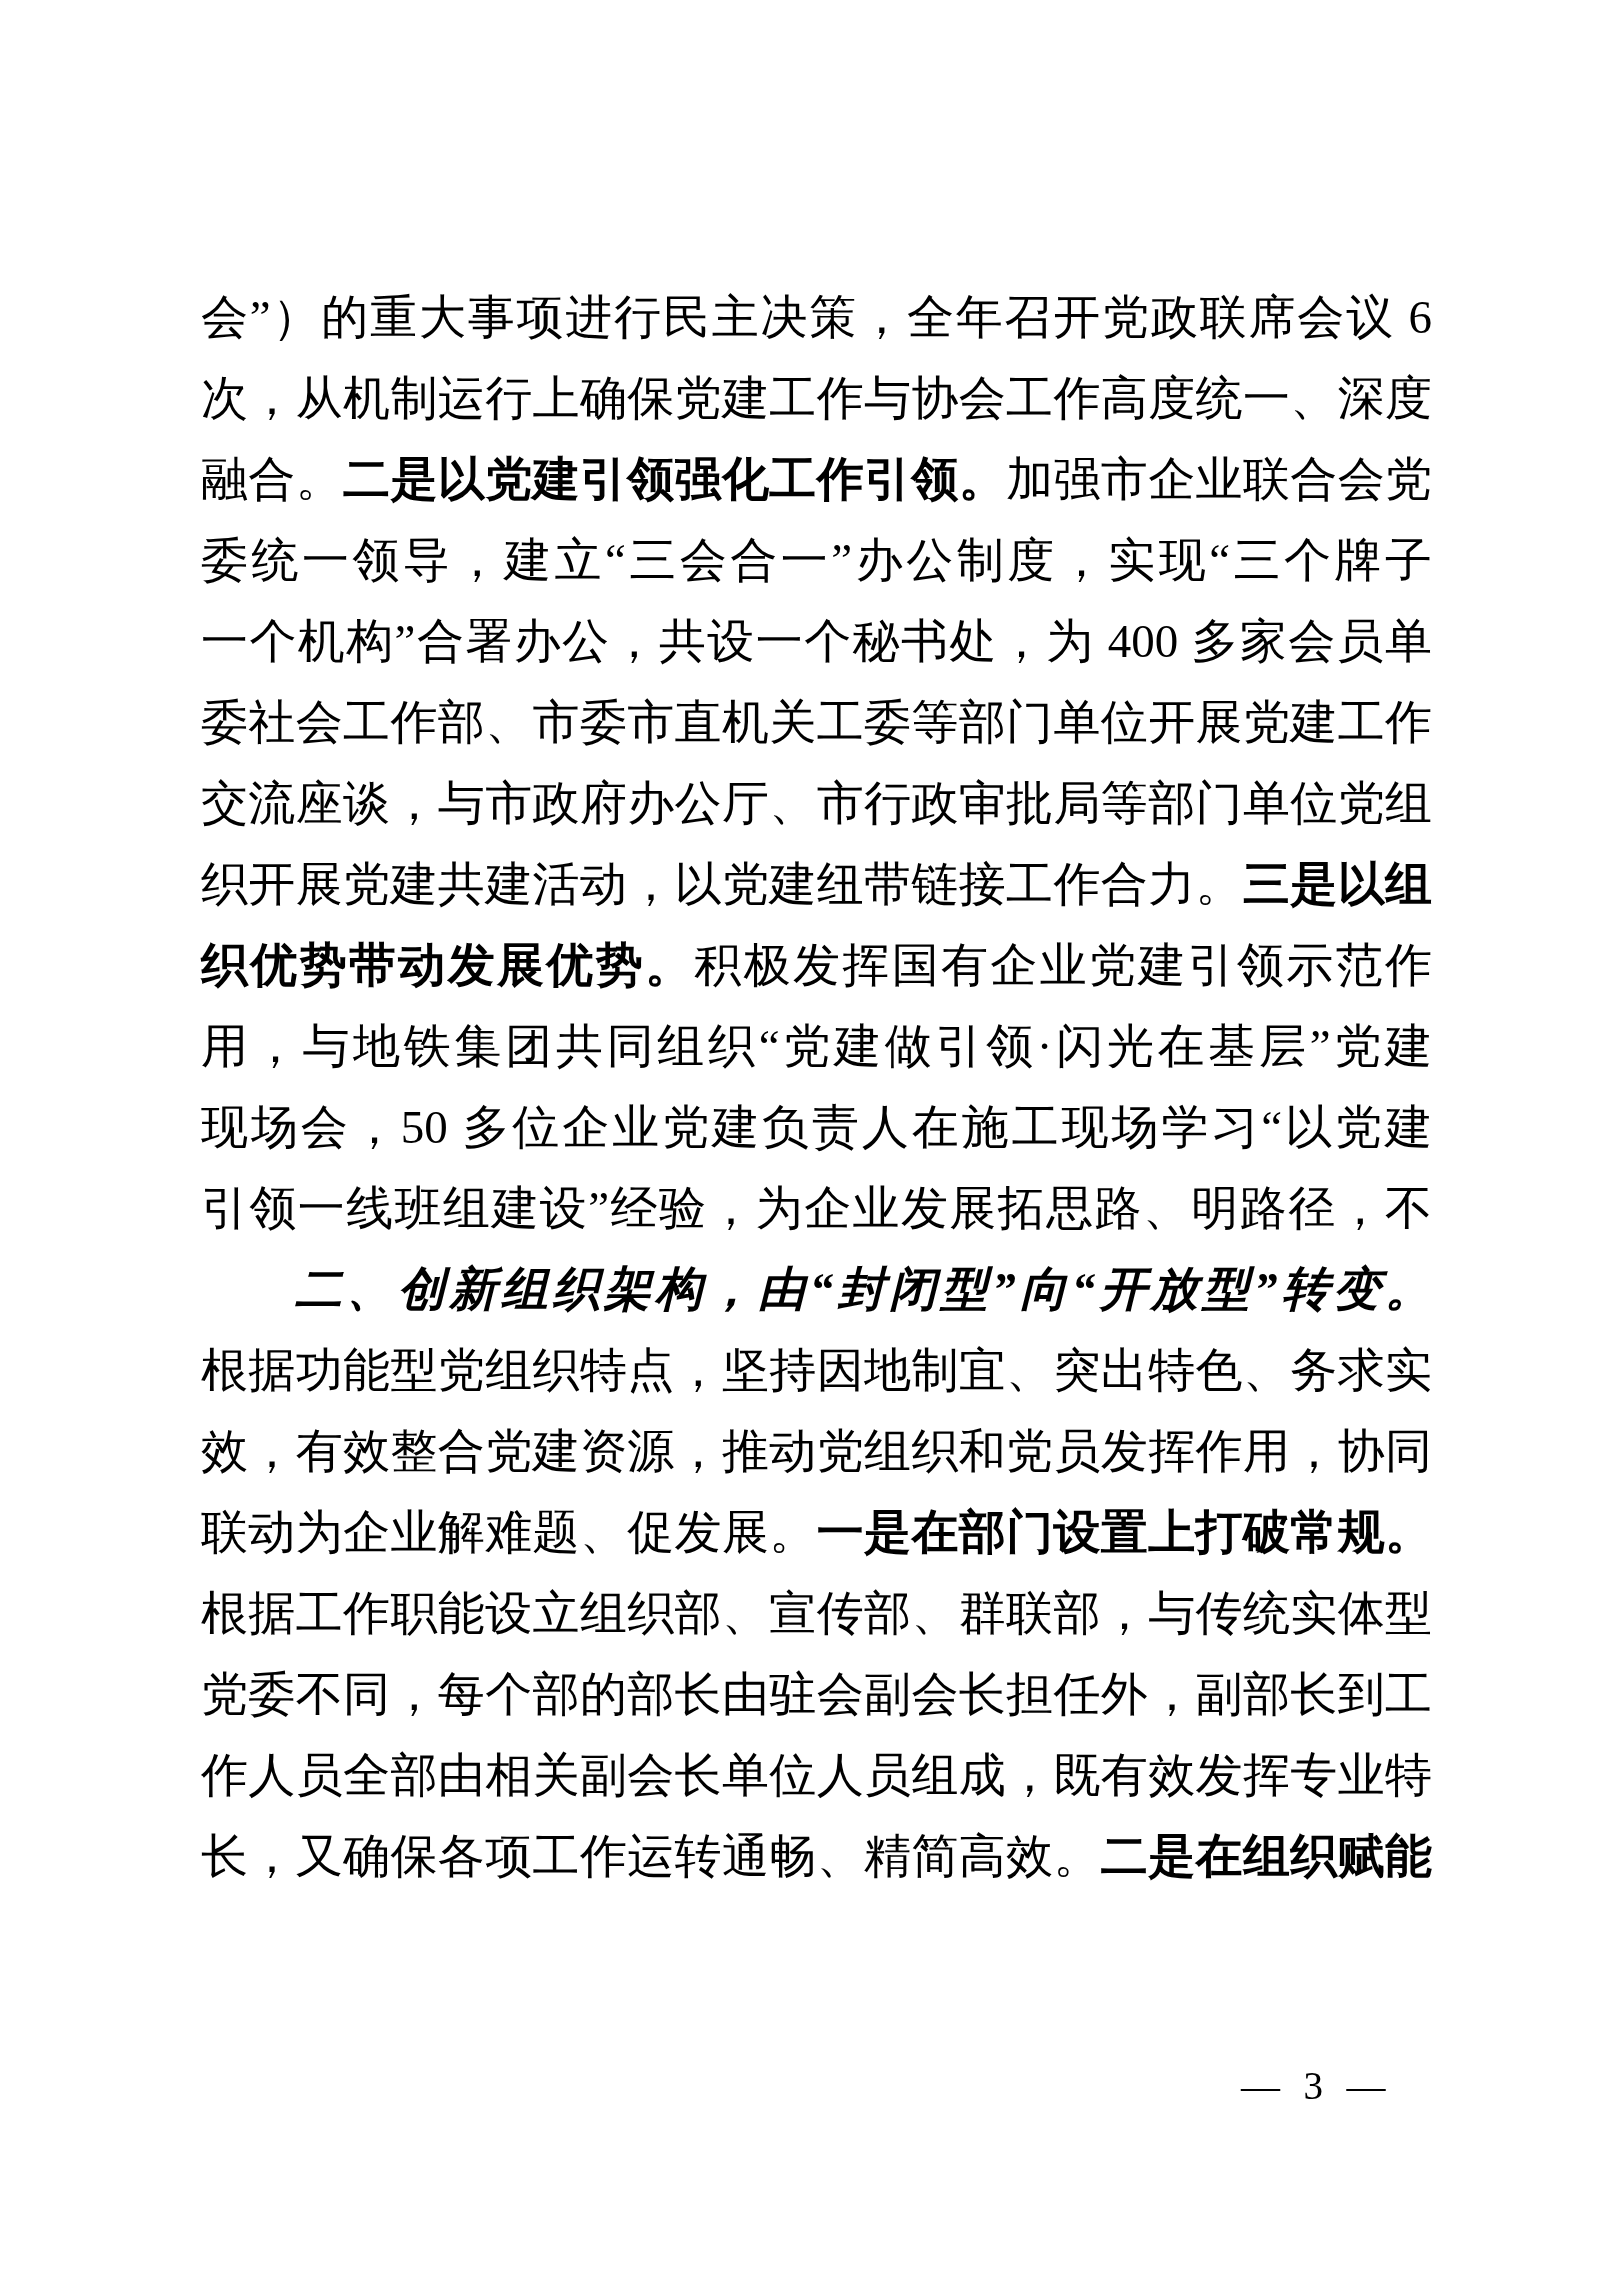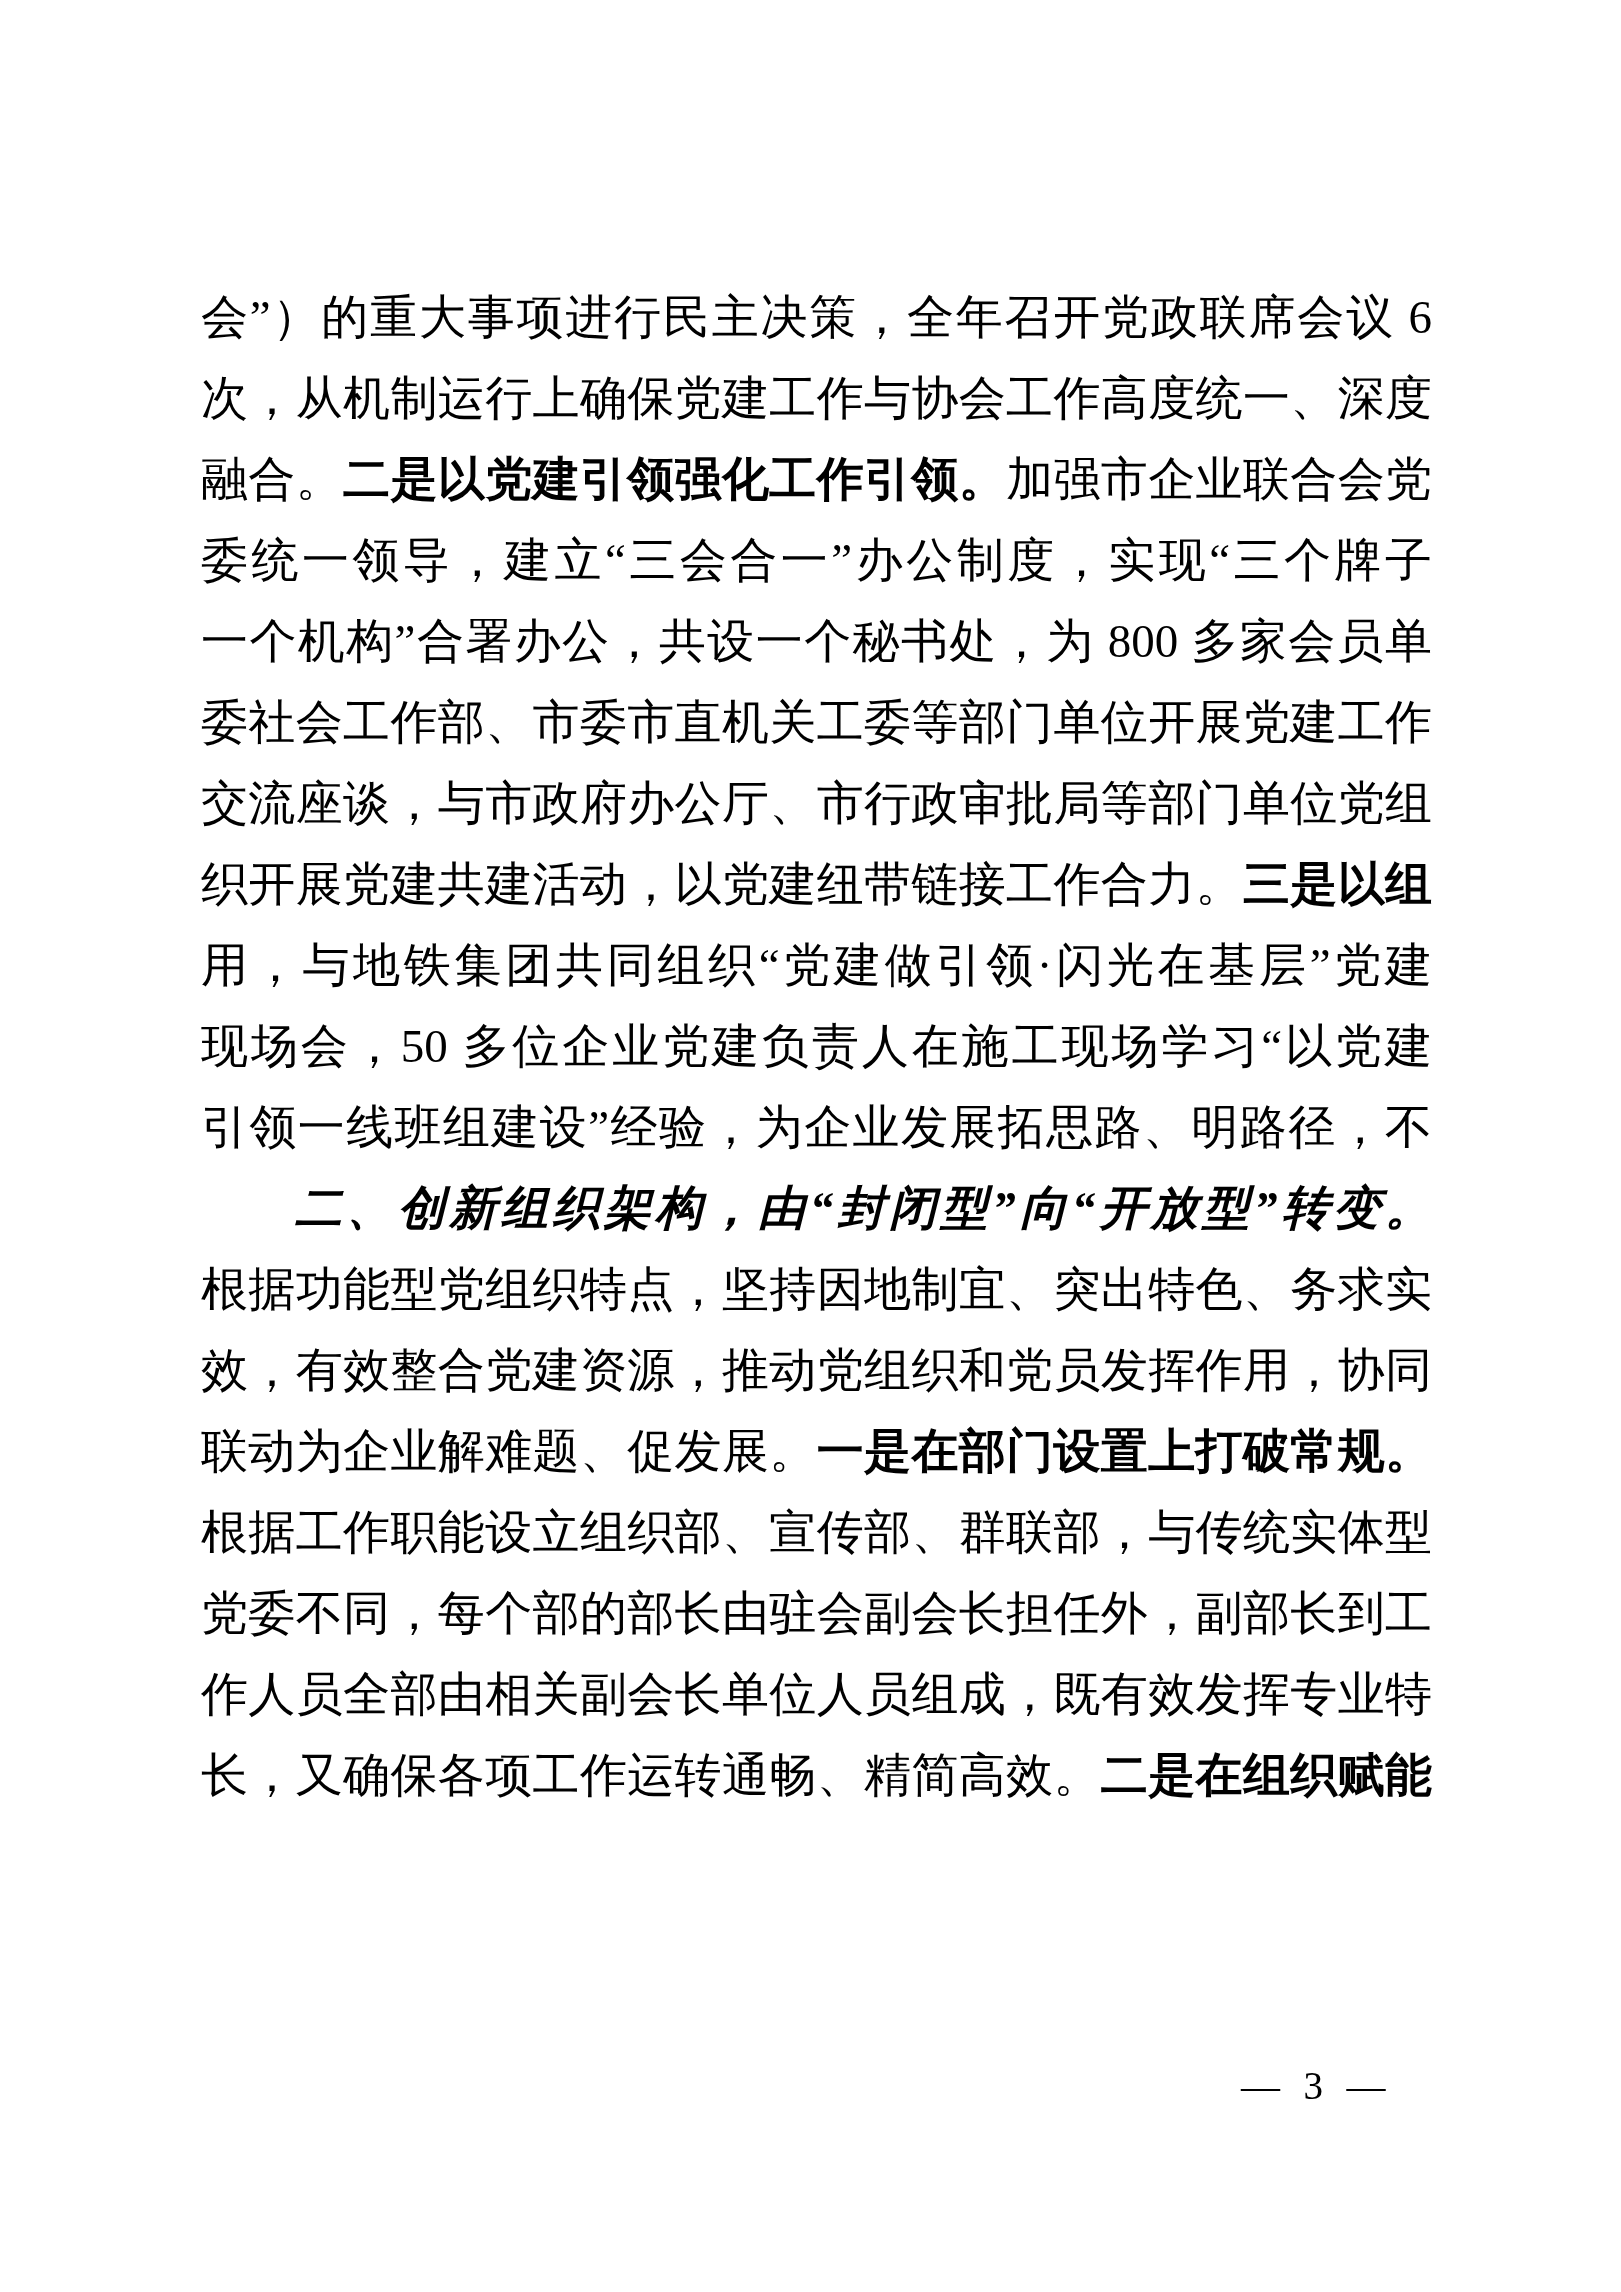--- a/index.html
+++ b/index.html
@@ -50,24 +50,25 @@
 </style>
 </head>
 <body>
 
 <div class="page">
   <div class="body-text">
       <div class="line"><span>会”）的重大事项进行民主决策，全年召开党政联席会议 6</span></div>
       <div class="line"><span>次，从机制运行上确保党建工作与协会工作高度统一、深度</span></div>
       <div class="line"><span>融合。</span><span class="b">二是以党建引领强化工作引领。</span><span>加强市企业联合会党</span></div>
       <div class="line"><span>委统一领导，建立“三会合一”办公制度，实现“三个牌子</span></div>
-      <div class="line"><span>一个机构”合署办公，共设一个秘书处，为 800 多家会员单</span></div>
+      <div class="line"><span>一个机构”合署办公，共设一个秘书处，为 400 多家会员单</span></div>
       <div class="line"><span>委社会工作部、市委市直机关工委等部门单位开展党建工作</span></div>
       <div class="line"><span>交流座谈，与市政府办公厅、市行政审批局等部门单位党组</span></div>
       <div class="line"><span>织开展党建共建活动，以党建纽带链接工作合力。</span><span class="b">三是以组</span></div>
+      <div class="line"><span class="b">织优势带动发展优势。</span><span>积极发挥国有企业党建引领示范作</span></div>
       <div class="line"><span>用，与地铁集团共同组织“党建做引领·闪光在基层”党建</span></div>
       <div class="line"><span>现场会，50 多位企业党建负责人在施工现场学习“以党建</span></div>
       <div class="line"><span>引领一线班组建设”经验，为企业发展拓思路、明路径，不</span></div>
       <div class="line" style="text-indent: 94px; font-style: italic;"><span class="b">二、创新组织架构，由“封闭型”向“开放型”转变。</span></div>
       <div class="line"><span>根据功能型党组织特点，坚持因地制宜、突出特色、务求实</span></div>
       <div class="line"><span>效，有效整合党建资源，推动党组织和党员发挥作用，协同</span></div>
       <div class="line"><span>联动为企业解难题、促发展。</span><span class="b">一是在部门设置上打破常规。</span></div>
       <div class="line"><span>根据工作职能设立组织部、宣传部、群联部，与传统实体型</span></div>
       <div class="line"><span>党委不同，每个部的部长由驻会副会长担任外，副部长到工</span></div>
       <div class="line"><span>作人员全部由相关副会长单位人员组成，既有效发挥专业特</span></div>

